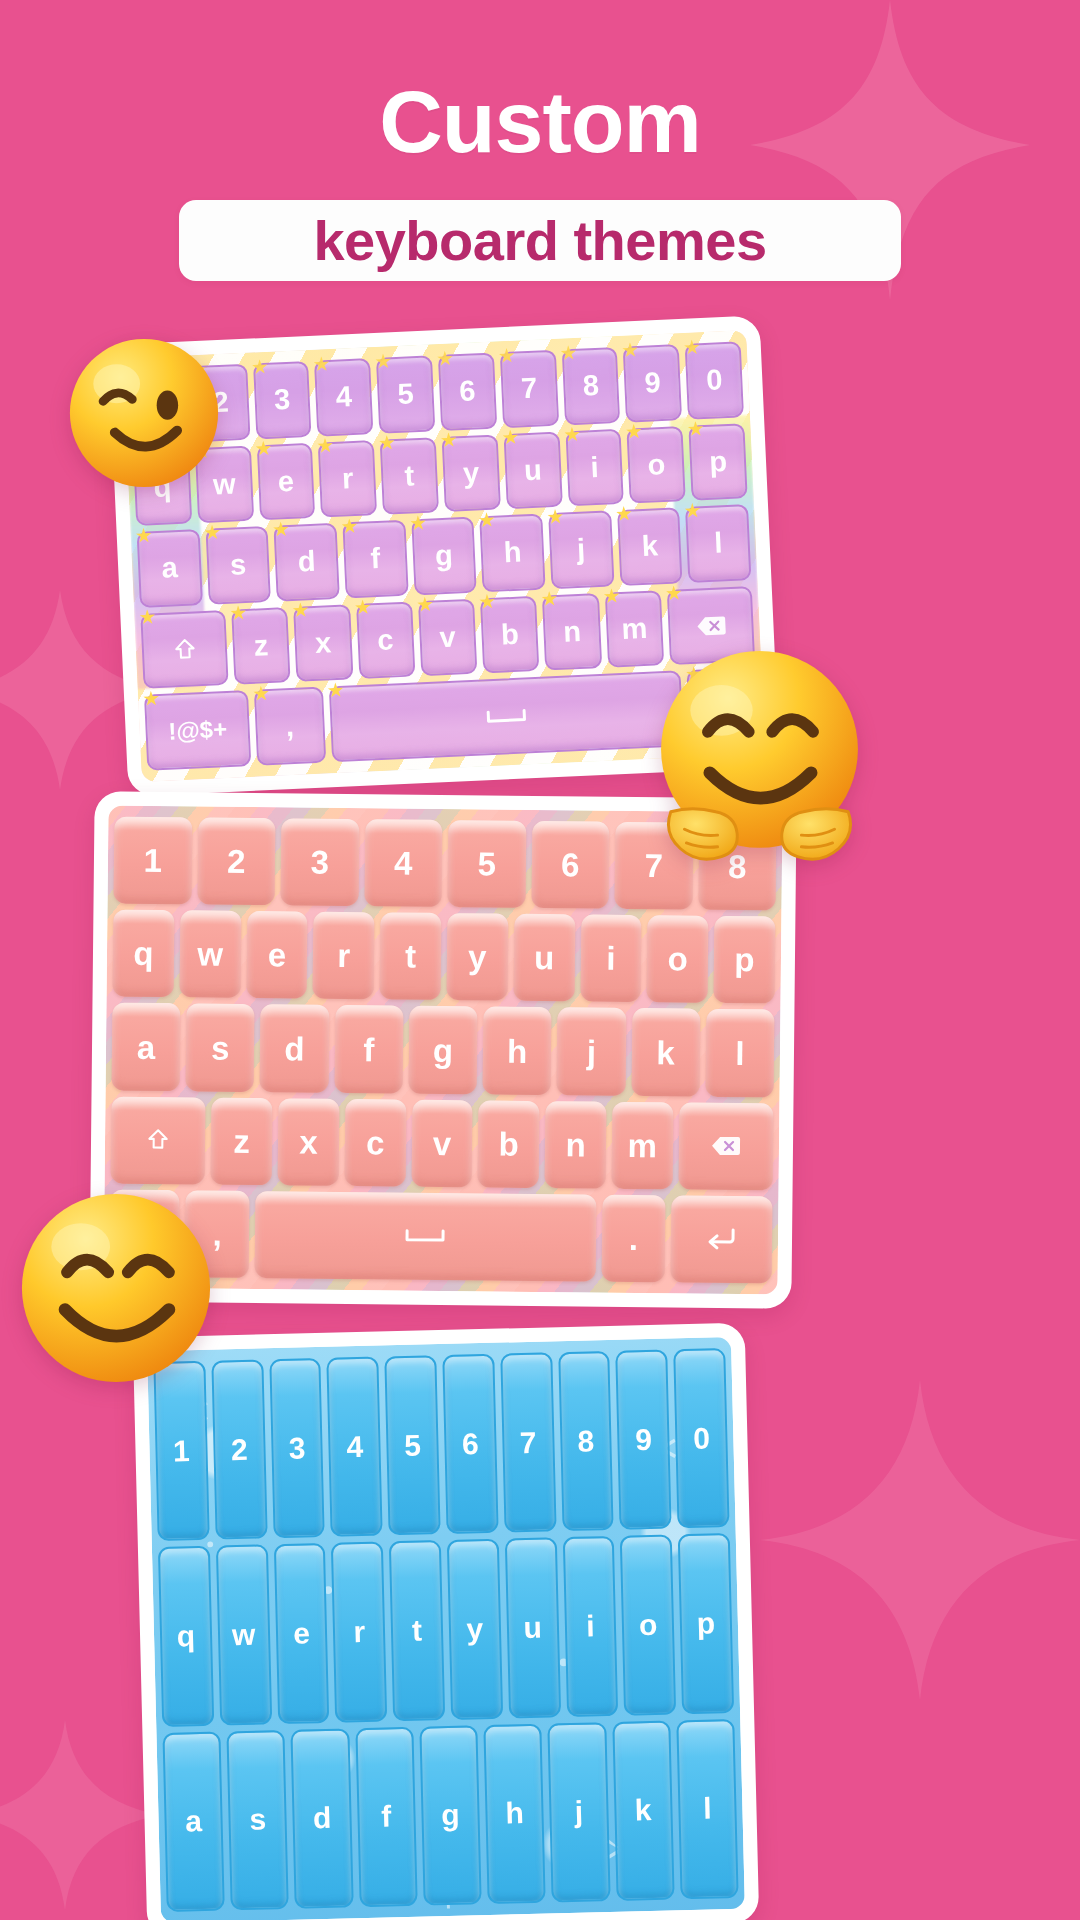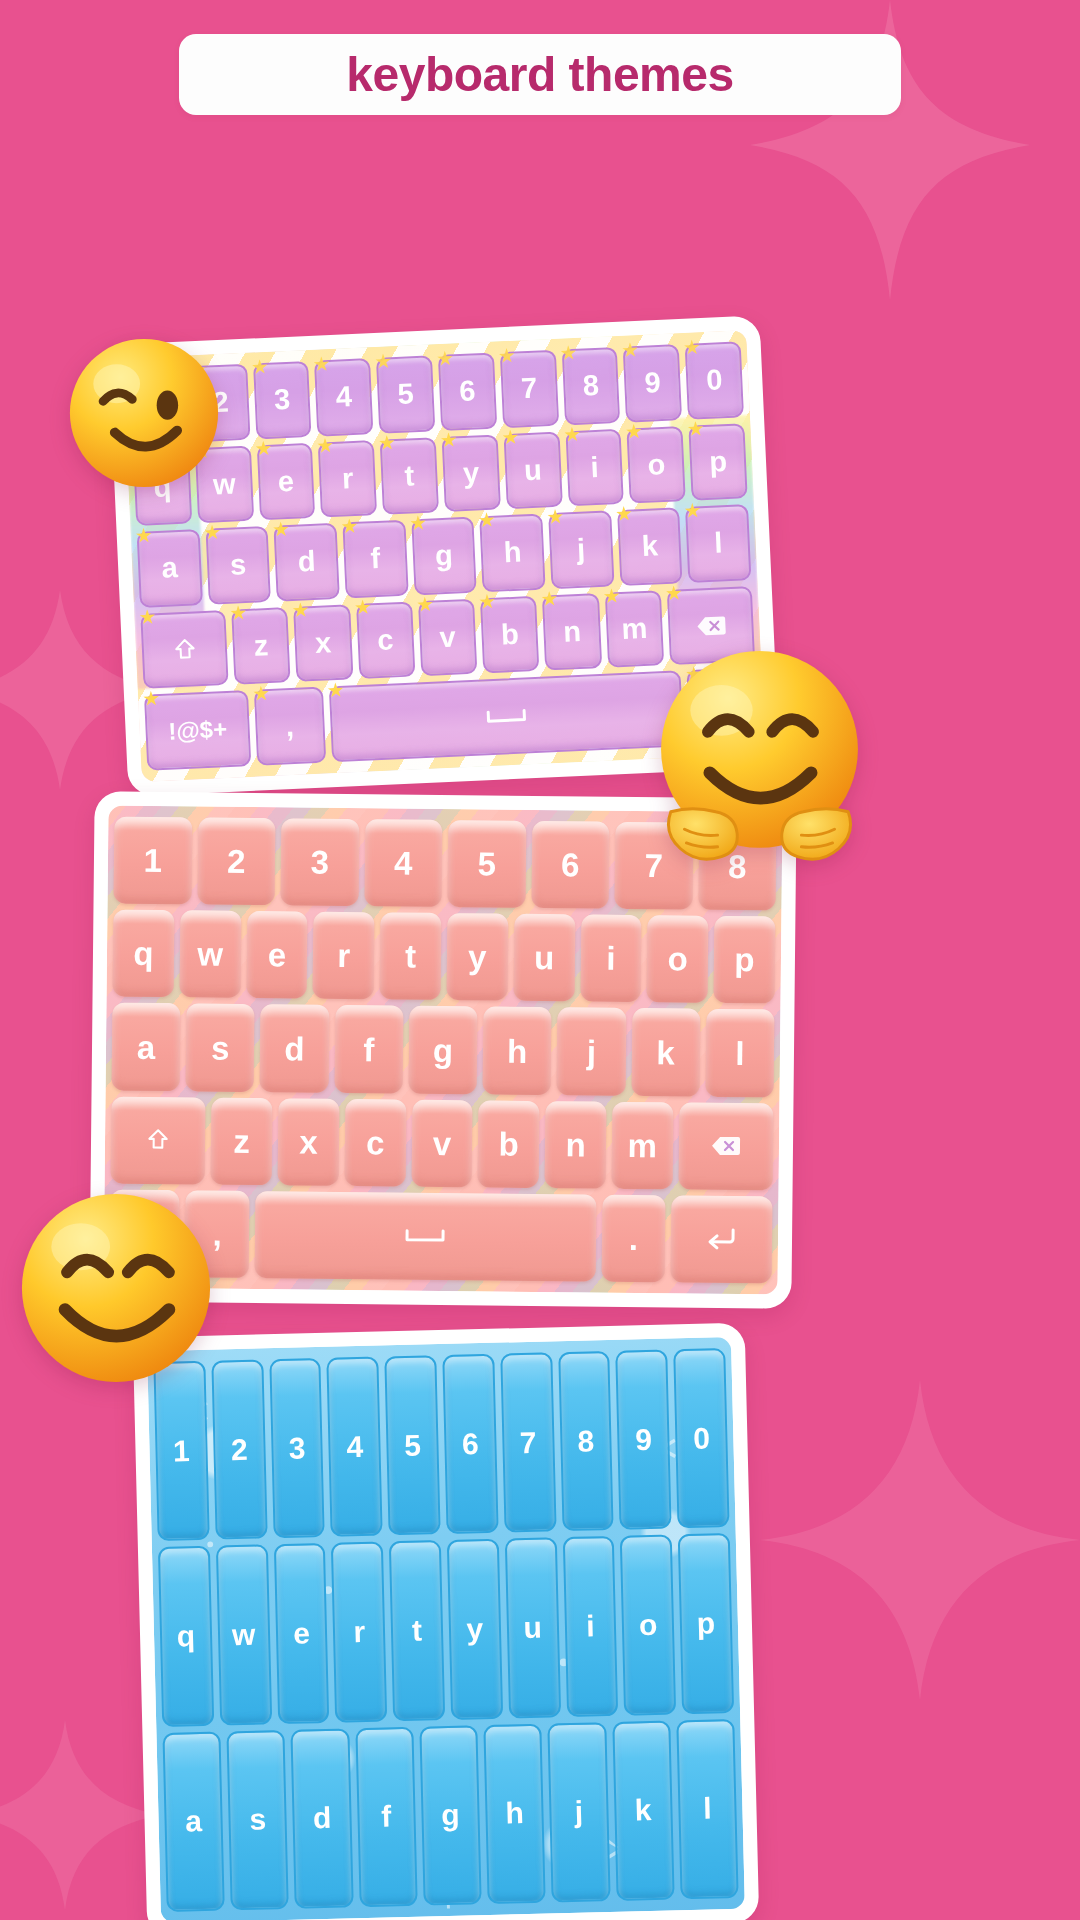--- a/index.html
+++ b/index.html
@@ -33,21 +33,21 @@
     height:81px;
     background:#fdfdfd;
     border-radius:17px;
     display:flex;
     align-items:center;
     justify-content:center;
     box-shadow:0 2px 6px rgba(140,20,70,.08);
   }
   .subtitle{
     color:#b72a6c;
-    font-size:48px;
+    font-size:56px;
     font-weight:bold;
     letter-spacing:-0.5px;
     line-height:1;
   }
 
   
   .kb{
     position:absolute;
     background:#ffffff;
     border-radius:26px;
@@ -217,20 +217,21 @@
     <path d="M160 0 C170 96 224 150 320 160 C224 170 170 224 160 320 C150 224 96 170 0 160 C96 150 150 96 160 0 Z" fill="#ef76a6" opacity="0.45"></path>
   </svg>
 </div>
 <div class="sparkle" style="left:-30px;top:1720px;">
   <svg width="190" height="190" viewBox="0 0 190 190">
     <path d="M95 0 C102 55 133 84 190 95 C133 106 102 135 95 190 C88 135 57 106 0 95 C57 84 88 55 95 0 Z" fill="#ef76a6" opacity="0.42"></path>
   </svg>
 </div>
 
 <div class="header">
+  <div class="title">Custom</div>
   <div class="subtitle-banner">
     <div class="subtitle">keyboard themes</div>
   </div>
 </div>
 
 <div class="kb kb1">
   <div class="kb-inner">
     <div class="kb-bg"></div>
     <div class="stripes"></div>
     <div class="rainbow-left"></div>

